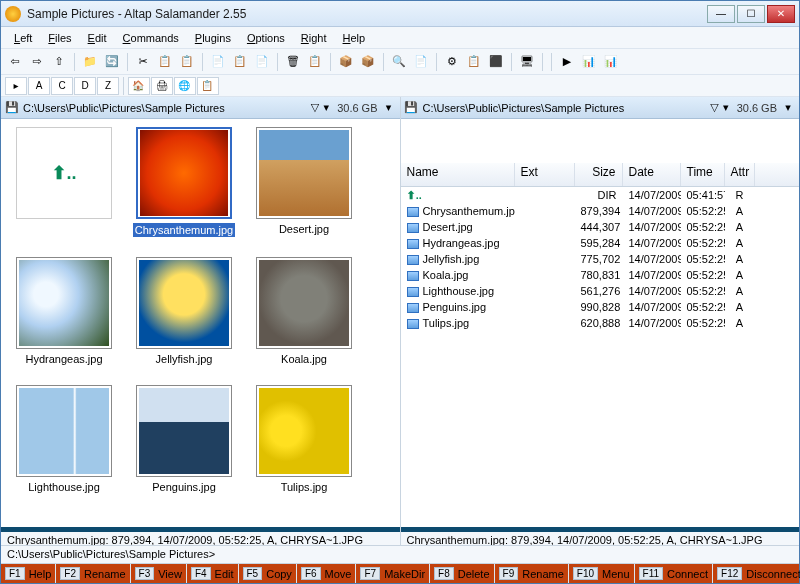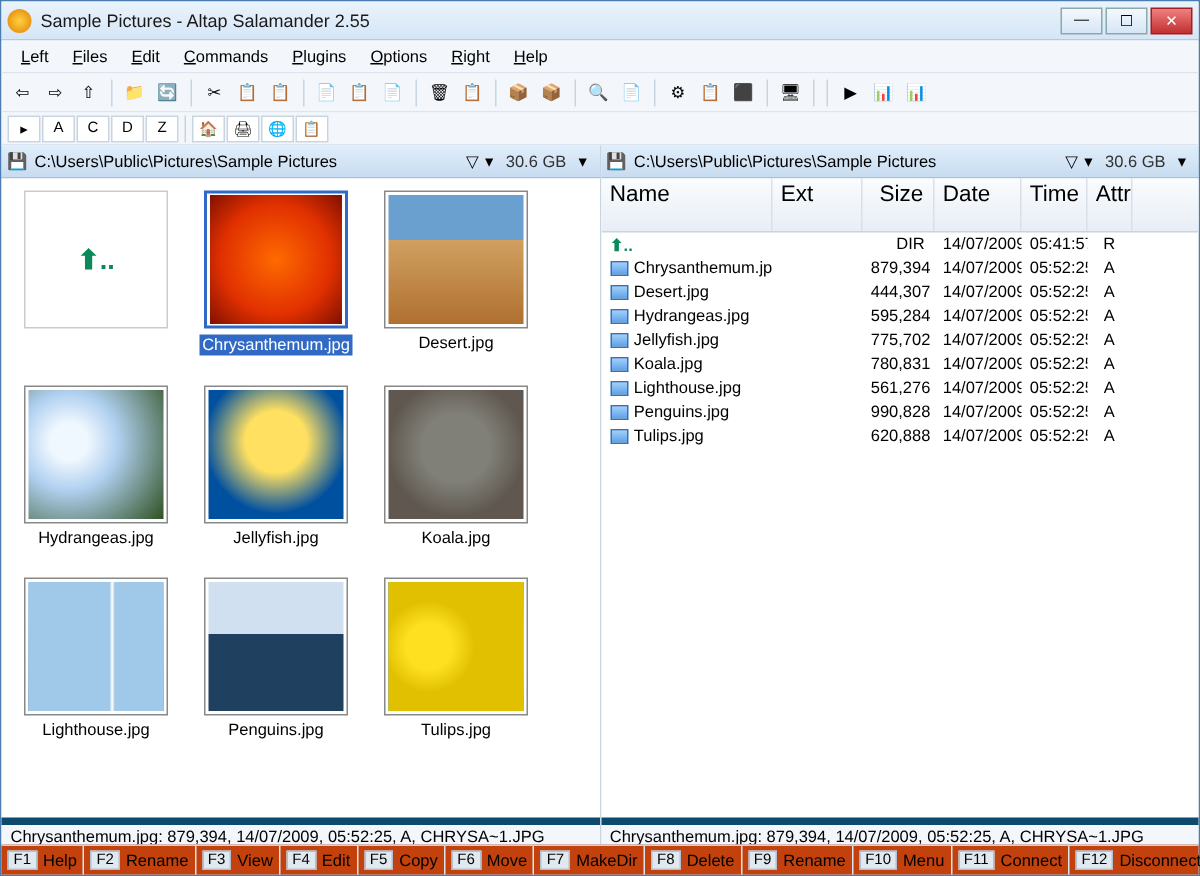--- a/index.html
+++ b/index.html
@@ -29,21 +29,21 @@
 .ph-arrow { width: 14px; cursor: pointer; text-align: center; }
 .panel-body { flex: 1; overflow: auto; background: #fff; }
 .thumbs { padding: 8px; display: grid; grid-template-columns: repeat(3, 110px); gap: 20px 10px; }
 .thumb { display: flex; flex-direction: column; align-items: center; cursor: pointer; }
 .thumb-img { width: 96px; height: 92px; border: 1px solid #888; background: #fff; padding: 2px; display: flex; align-items: center; justify-content: center; }
 .thumb-inner { width: 90px; height: 86px; }
 .thumb-label { margin-top: 4px; font-size: 11px; text-align: center; max-width: 110px; }
 .thumb.selected .thumb-img { border: 2px solid #316ac5; }
 .thumb.selected .thumb-label { background: #316ac5; color: #fff; padding: 1px 2px; }
 .up-icon { font-size: 18px; color: #0a8a5a; font-weight: bold; }
-.list-header { height: 36px; background: linear-gradient(#fafcfe,#e8eef6); display: flex; border-bottom: 1px solid #c8d4e0; font-size: 15px; }
+.list-header { height: 24px; background: linear-gradient(#fafcfe,#e8eef6); display: flex; border-bottom: 1px solid #c8d4e0; font-size: 12px; margin-top: 44px; }
 .lh-col { padding: 2px 6px; border-right: 1px solid #d8e0ea; }
 .list-rows { font-size: 11px; }
 .list-row { display: flex; height: 16px; align-items: center; cursor: pointer; }
 .lr-cell { padding: 0 6px; overflow: hidden; white-space: nowrap; }
 .file-icon { display:inline-block; width: 12px; height: 10px; background: linear-gradient(#a0d0ff,#60a0e0); border: 1px solid #3070c0; margin-right: 4px; vertical-align: middle; }
 .panel-status { height: 18px; background: #f3f7fb; border-top: 5px solid #0c4a6e; padding: 2px 6px; font-size: 11px; white-space: nowrap; overflow: hidden; }
 .cmdline { height: 18px; background: #f3f7fb; border-top: 1px solid #c8d4e0; padding: 2px 6px; font-size: 11px; }
 .fkeys { height: 20px; background: #c2410c; border-top: 1px solid #c8d4e0; display: flex; }
 .fkey { flex: 1; display: flex; align-items: center; padding: 0 4px; border-right: 1px solid #dce5ef; cursor: pointer; font-size: 11px; }
 .fkey-num { background: #e0e8f0; border: 1px solid #b0c0d0; padding: 0 3px; margin-right: 4px; font-size: 10px; }
@@ -293,20 +293,21 @@
               <div class="lr-cell col-date">14/07/2009</div>
               <div class="lr-cell col-time">05:52:25</div>
               <div class="lr-cell col-attr">A</div>
             </div>
           </div>
       </div>
       <div class="panel-status">Chrysanthemum.jpg: 879,394, 14/07/2009, 05:52:25, A, CHRYSA~1.JPG</div>
     </div>
   </div>
 
+  <div class="cmdline">C:\Users\Public\Pictures\Sample Pictures&gt;</div>
   <div class="fkeys" id="fkeys">
       <div class="fkey">
         <span class="fkey-num">F1</span>
         <span>Help</span>
       </div>
       <div class="fkey">
         <span class="fkey-num">F2</span>
         <span>Rename</span>
       </div>
       <div class="fkey">

